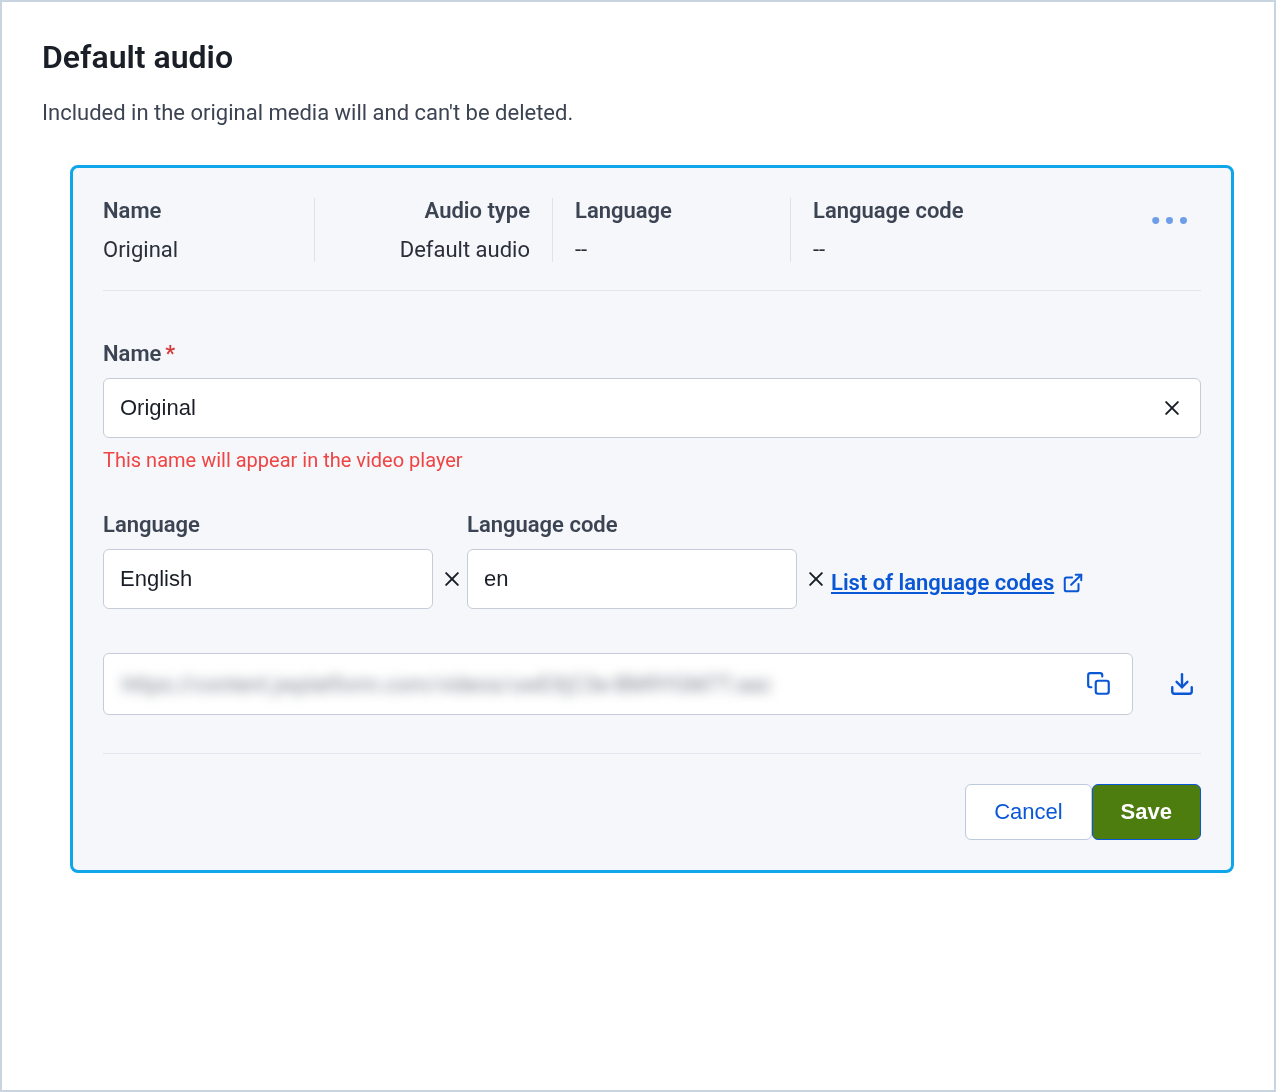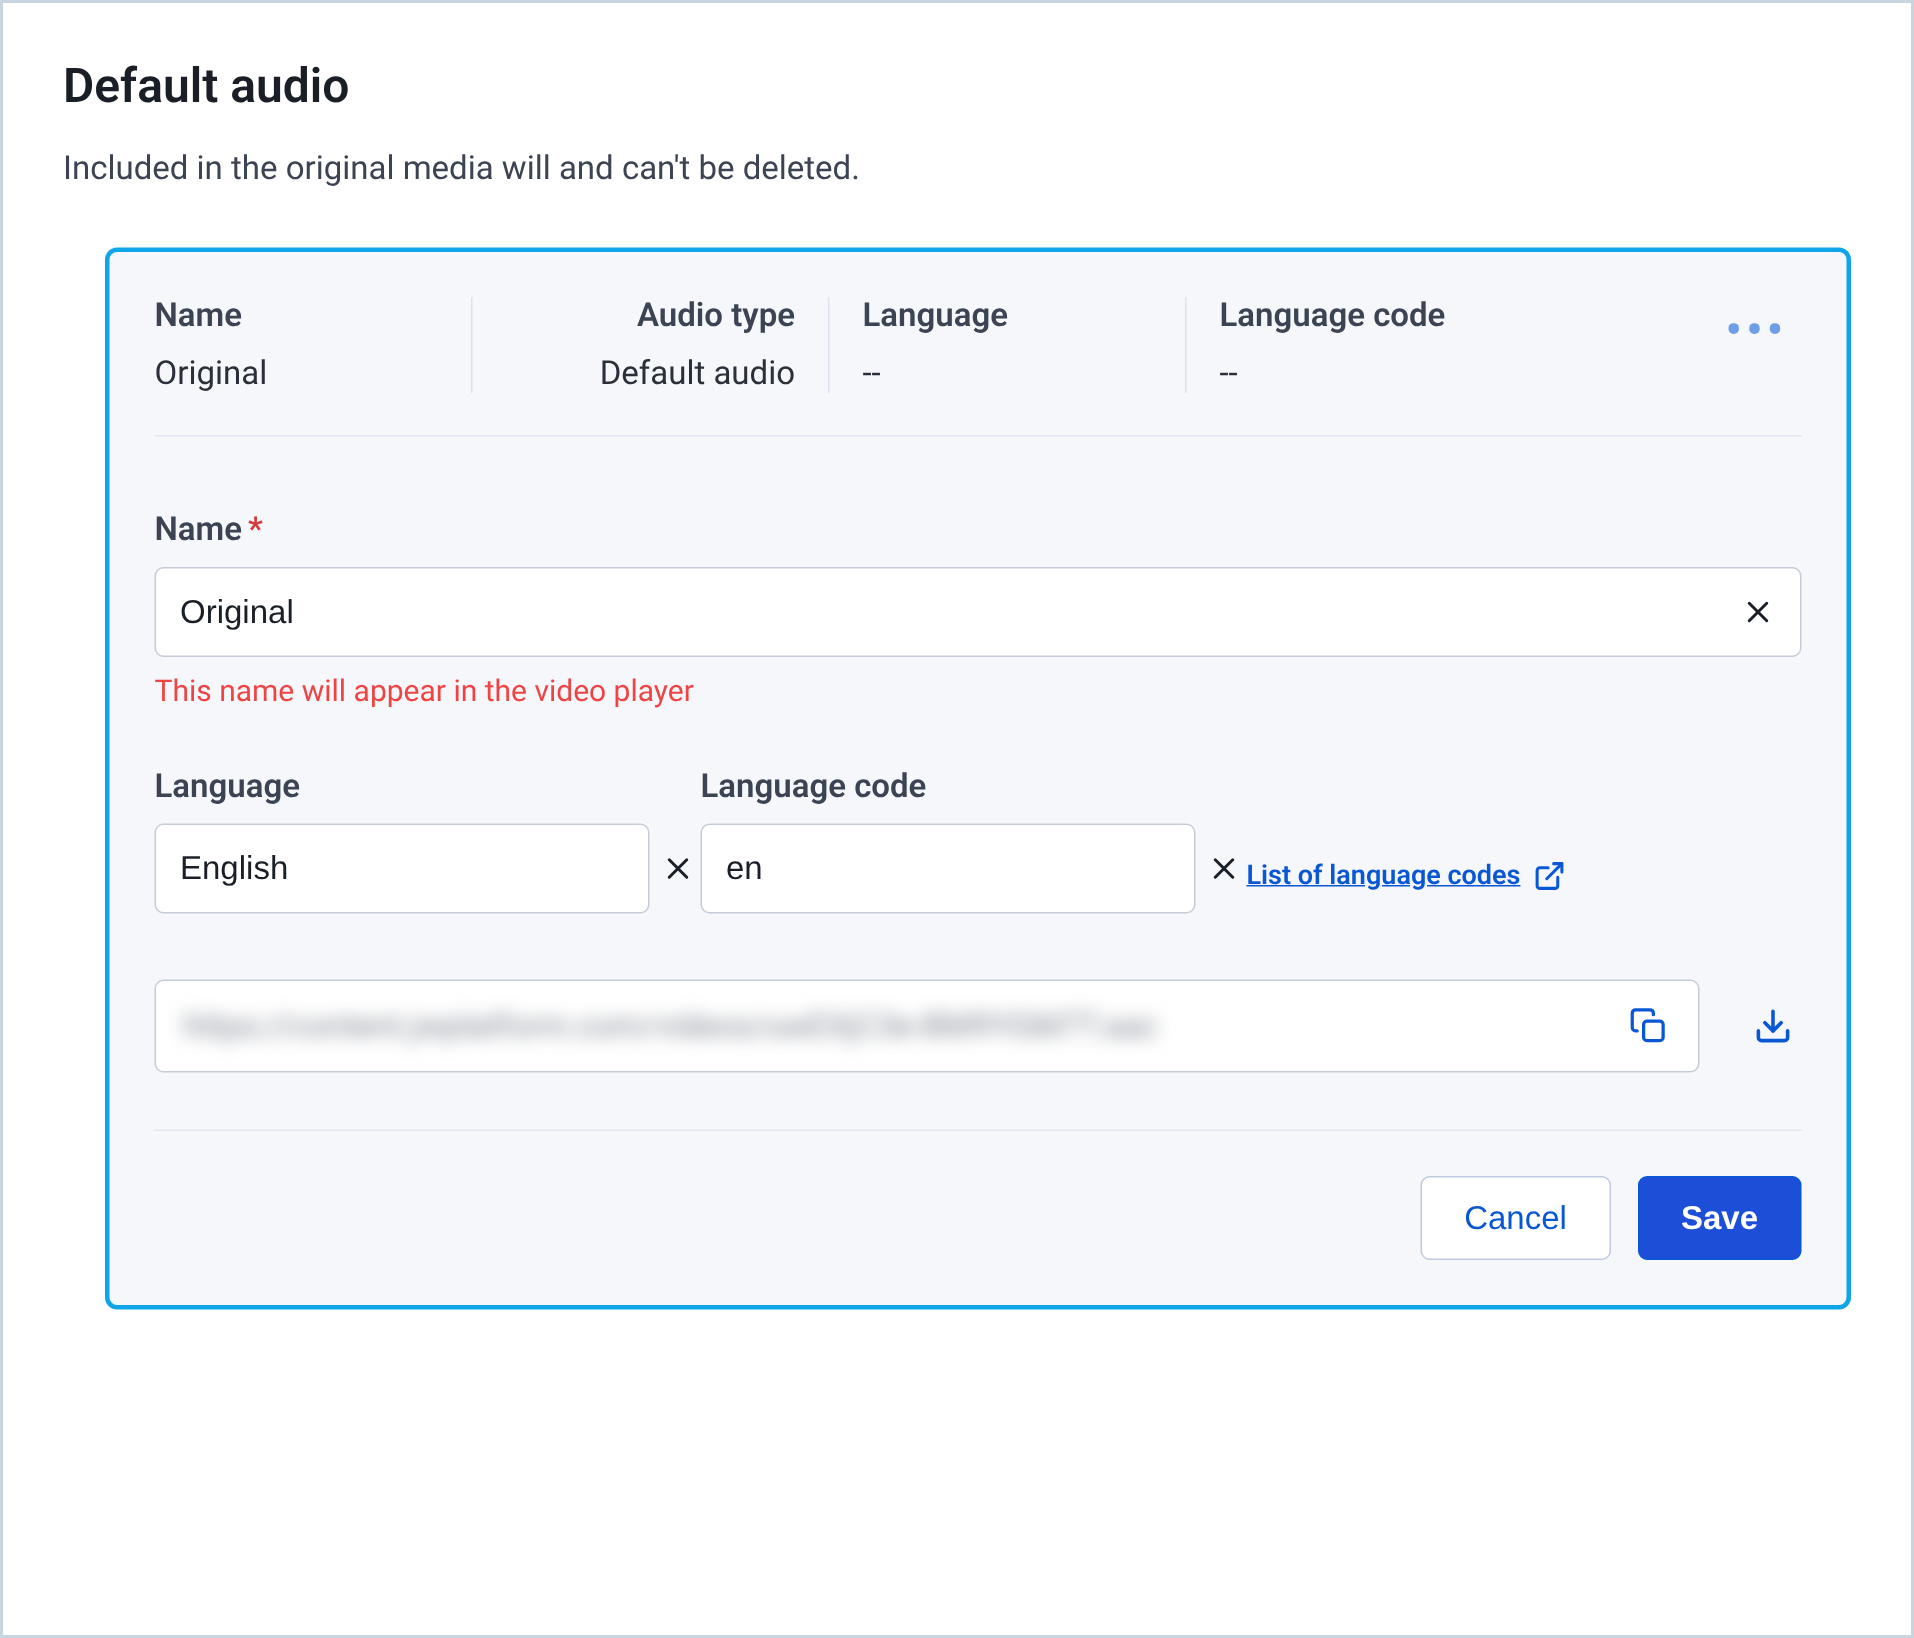--- a/index.html
+++ b/index.html
@@ -137,25 +137,26 @@
 
   .row-two {
     display: flex;
     align-items: flex-end;
     gap: 34px;
     margin-bottom: 44px;
   }
   .row-two .form-group { margin-bottom: 0; }
 
   .link-codes {
-    font-size: 18px;
+    font-size: 22px;
     font-weight: 600;
     color: #0a57d6;
     text-decoration: underline;
     display: inline-flex;
+    align-items: center;
     gap: 8px;
     padding-bottom: 14px;
     cursor: pointer;
   }
   .link-codes svg { width: 22px; height: 22px; }
 
   .url-row {
     display: flex;
     align-items: center;
     gap: 30px;
@@ -191,40 +192,39 @@
   }
   .copy-btn svg, .download-btn svg { width: 26px; height: 26px; }
 
   .divider {
     border-top: 1px solid #e2e6ee;
     margin: 38px 0 30px 0;
   }
   .actions {
     display: flex;
     justify-content: flex-end;
-    gap: 18px;
   }
   .btn {
     font-size: 22px;
     font-weight: 500;
     border-radius: 6px;
     height: 56px;
     padding: 0 28px;
     cursor: pointer;
     display: inline-flex;
     align-items: center;
     justify-content: center;
   }
   .btn-secondary {
     background: #fff;
     color: #0a57d6;
     border: 1px solid #bcc9de;
   }
   .btn-primary {
-    background: #1d4ed8;
+    background: #4d7c0f;
     color: #fff;
     border: 1px solid #0a57d6;
     font-weight: 600;
   }
 </style>
 </head>
 <body>
 
 <h1 class="page-title">Default audio</h1>
 <p class="page-subtitle">Included in the original media will and can't be deleted.</p>

